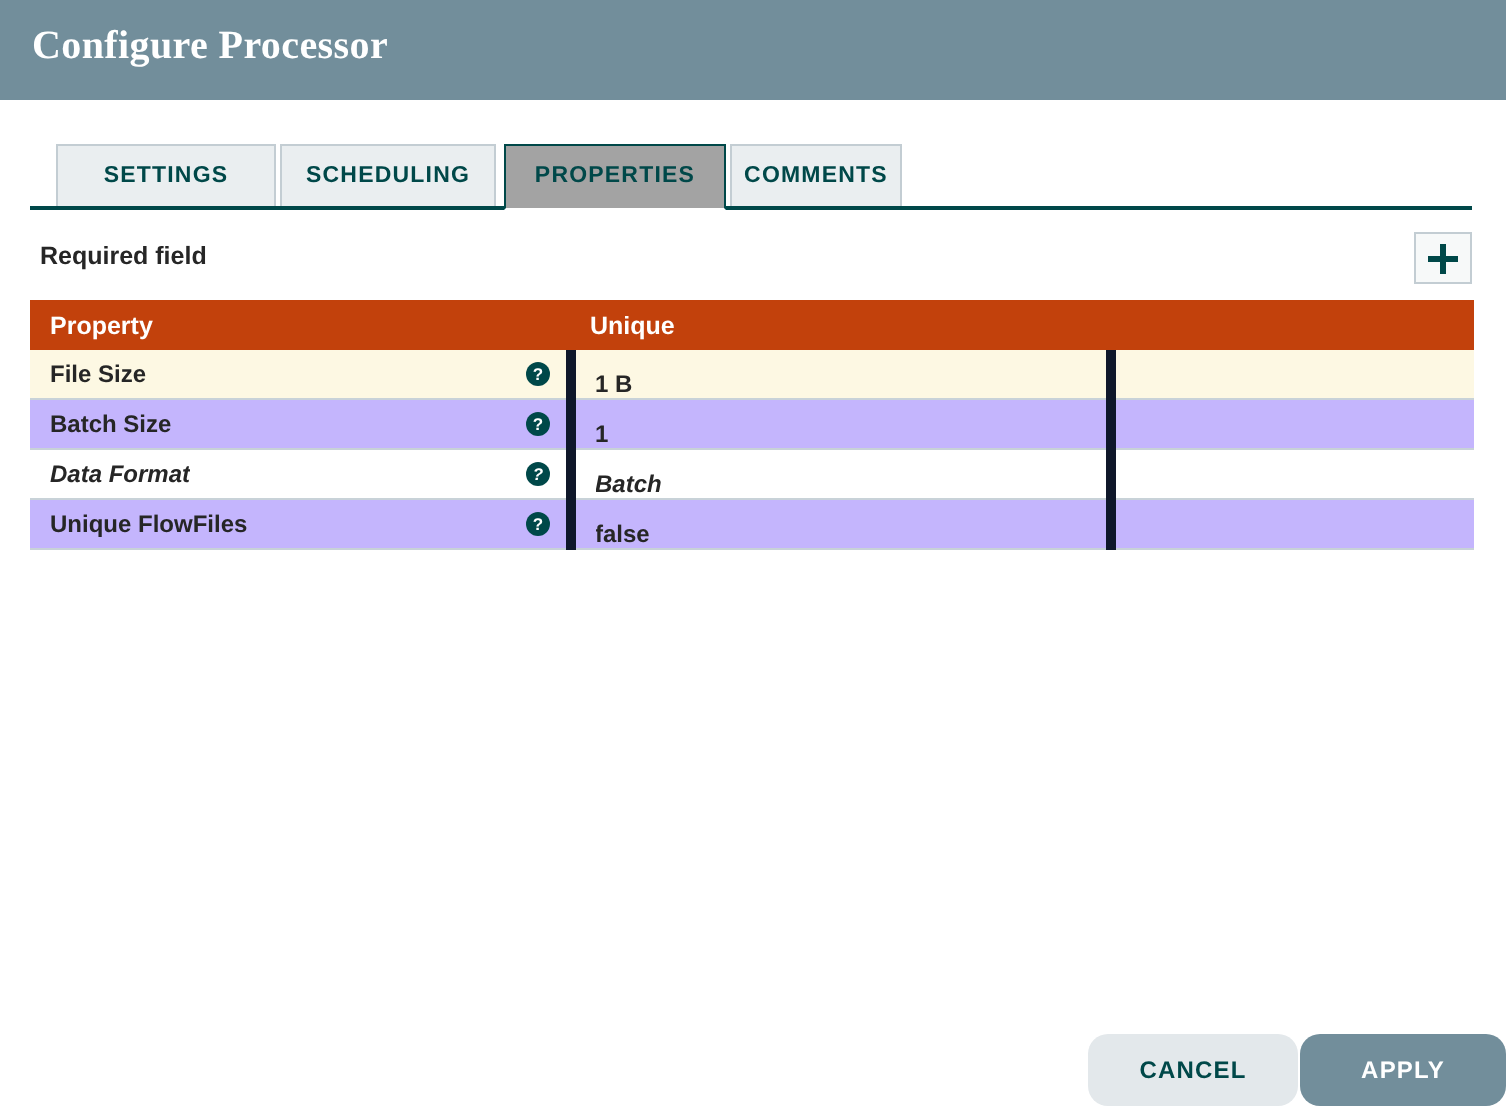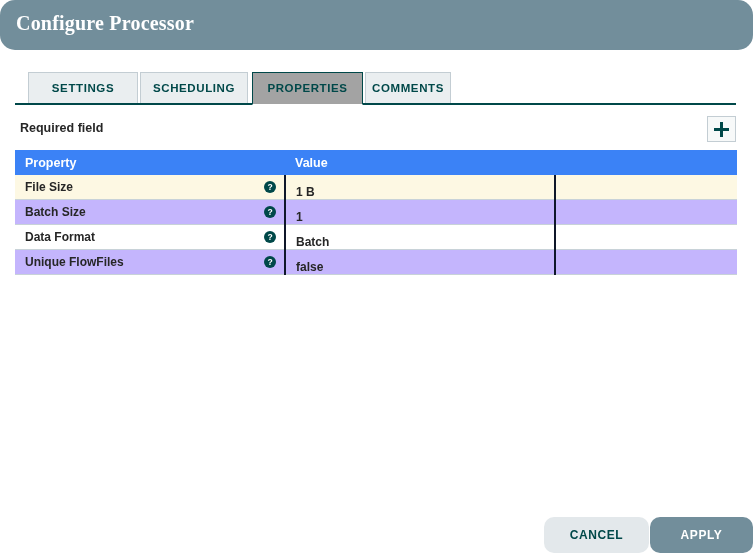--- a/index.html
+++ b/index.html
@@ -16,21 +16,20 @@
   }
 
   
   #dialog-header {
     position: absolute;
     left: 0; top: 0;
     width: 753px;
     height: 50px;
     background: #728e9b;
     box-sizing: border-box;
-    border-radius: 15px;
   }
   #dialog-title {
     position: absolute;
     left: 16px;
     top: 12px;
     font-family: "Liberation Serif", serif;
     font-weight: bold;
     font-size: 20px;
     color: #ffffff;
     letter-spacing: 0.2px;
@@ -110,49 +109,49 @@
   #properties-table {
     position: absolute;
     left: 15px;
     top: 150px;
     width: 722px;
     border-collapse: collapse;
     table-layout: fixed;
     font-size: 12px;
   }
   #properties-table thead th {
-    background: #3b82f6;
+    background: #c2410c;
     color: #ffffff;
     font-size: 12.5px;
     font-weight: bold;
     text-align: left;
     height: 25px;
     padding: 0 0 0 10px;
     border: none;
     box-sizing: border-box;
   }
   #properties-table col.col-property { width: 270px; }
   #properties-table col.col-value    { width: 270px; }
   #properties-table col.col-extra    { width: 182px; }
 
   #properties-table tbody tr { height: 24px; }
   #properties-table tbody td {
     border-bottom: 1px solid #c8d2d8;
-    border-right: 2px solid #0f172a;
+    border-right: 5px solid #0f172a;
     padding: 0;
     height: 24px;
     box-sizing: border-box;
     vertical-align: middle;
     overflow: hidden;
   }
   #properties-table tbody td.cell-extra { border-right: none; }
 
   tr.row-required td { background: #fdf8e3; }
   tr.row-even td     { background: #c4b5fd; }
-  tr.row-odd td      { background: #ffffff; }
+  tr.row-odd td      { background: #ffffff; font-style: italic; }
 
   .prop-cell-inner {
     display: flex;
     align-items: center;
     justify-content: space-between;
     height: 100%;
     padding: 0 8px 0 10px;
     box-sizing: border-box;
   }
   .prop-name {
@@ -251,21 +250,21 @@
 
 <table id="properties-table">
   <colgroup>
     <col class="col-property">
     <col class="col-value">
     <col class="col-extra">
   </colgroup>
   <thead>
     <tr>
       <th>Property</th>
-      <th>Value</th>
+      <th>Unique</th>
       <th></th>
     </tr>
   </thead>
   <tbody>
 
     <tr class="row-required">
       <td>
         <div class="prop-cell-inner">
           <span class="prop-name">File Size</span>
           <span class="help-icon">

